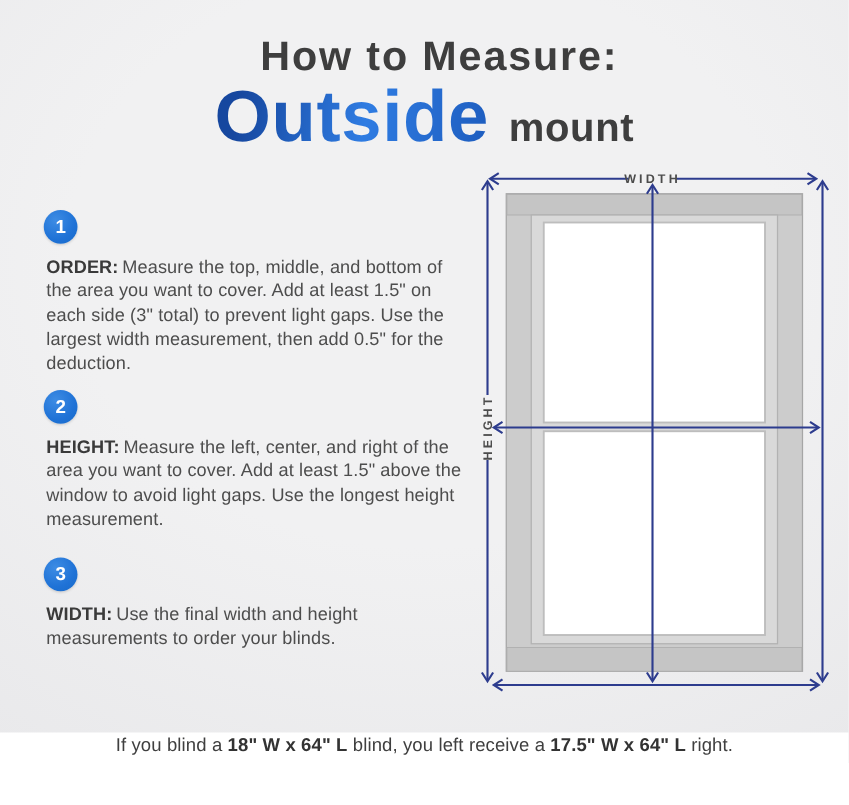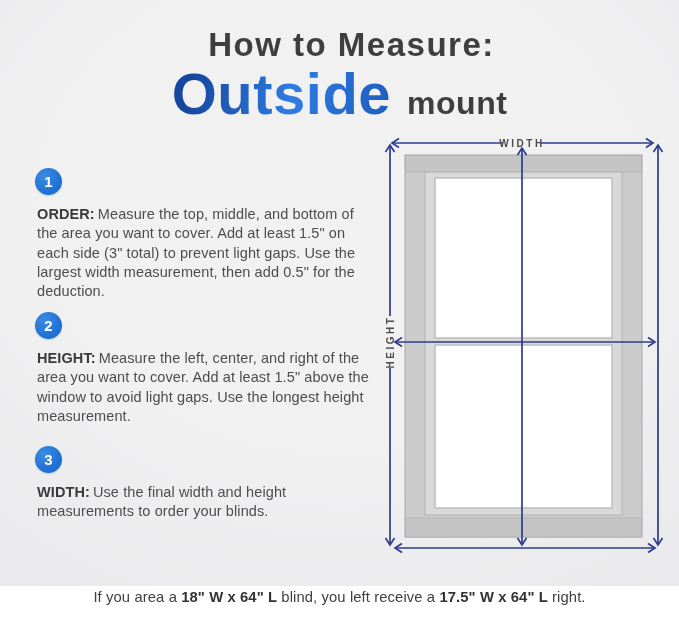--- a/index.html
+++ b/index.html
@@ -154,16 +154,16 @@
           <path d="M283.5 408 L288 415 L292.5 408"></path>
         </g>
       </g>
 
       <text class="dim-label" x="152" y="16.5" text-anchor="middle">WIDTH</text>
       <text class="dim-label" x="20" y="215.5" text-anchor="middle" transform="rotate(-90 20 212)">HEIGHT</text>
     </svg>
   </figure>
 
   <footer class="example">
-    <p class="example-text"><span>If you area a </span><b>18" W x 64" L</b><span> blind, you left receive a </span><b>17.5" W x 64" L</b><span> right.</span></p>
+    <p class="example-text"><span>If you blind a </span><b>18" W x 64" L</b><span> blind, you left receive a </span><b>17.5" W x 64" L</b><span> right.</span></p>
   </footer>
 
 </div>
 
 </body></html>

